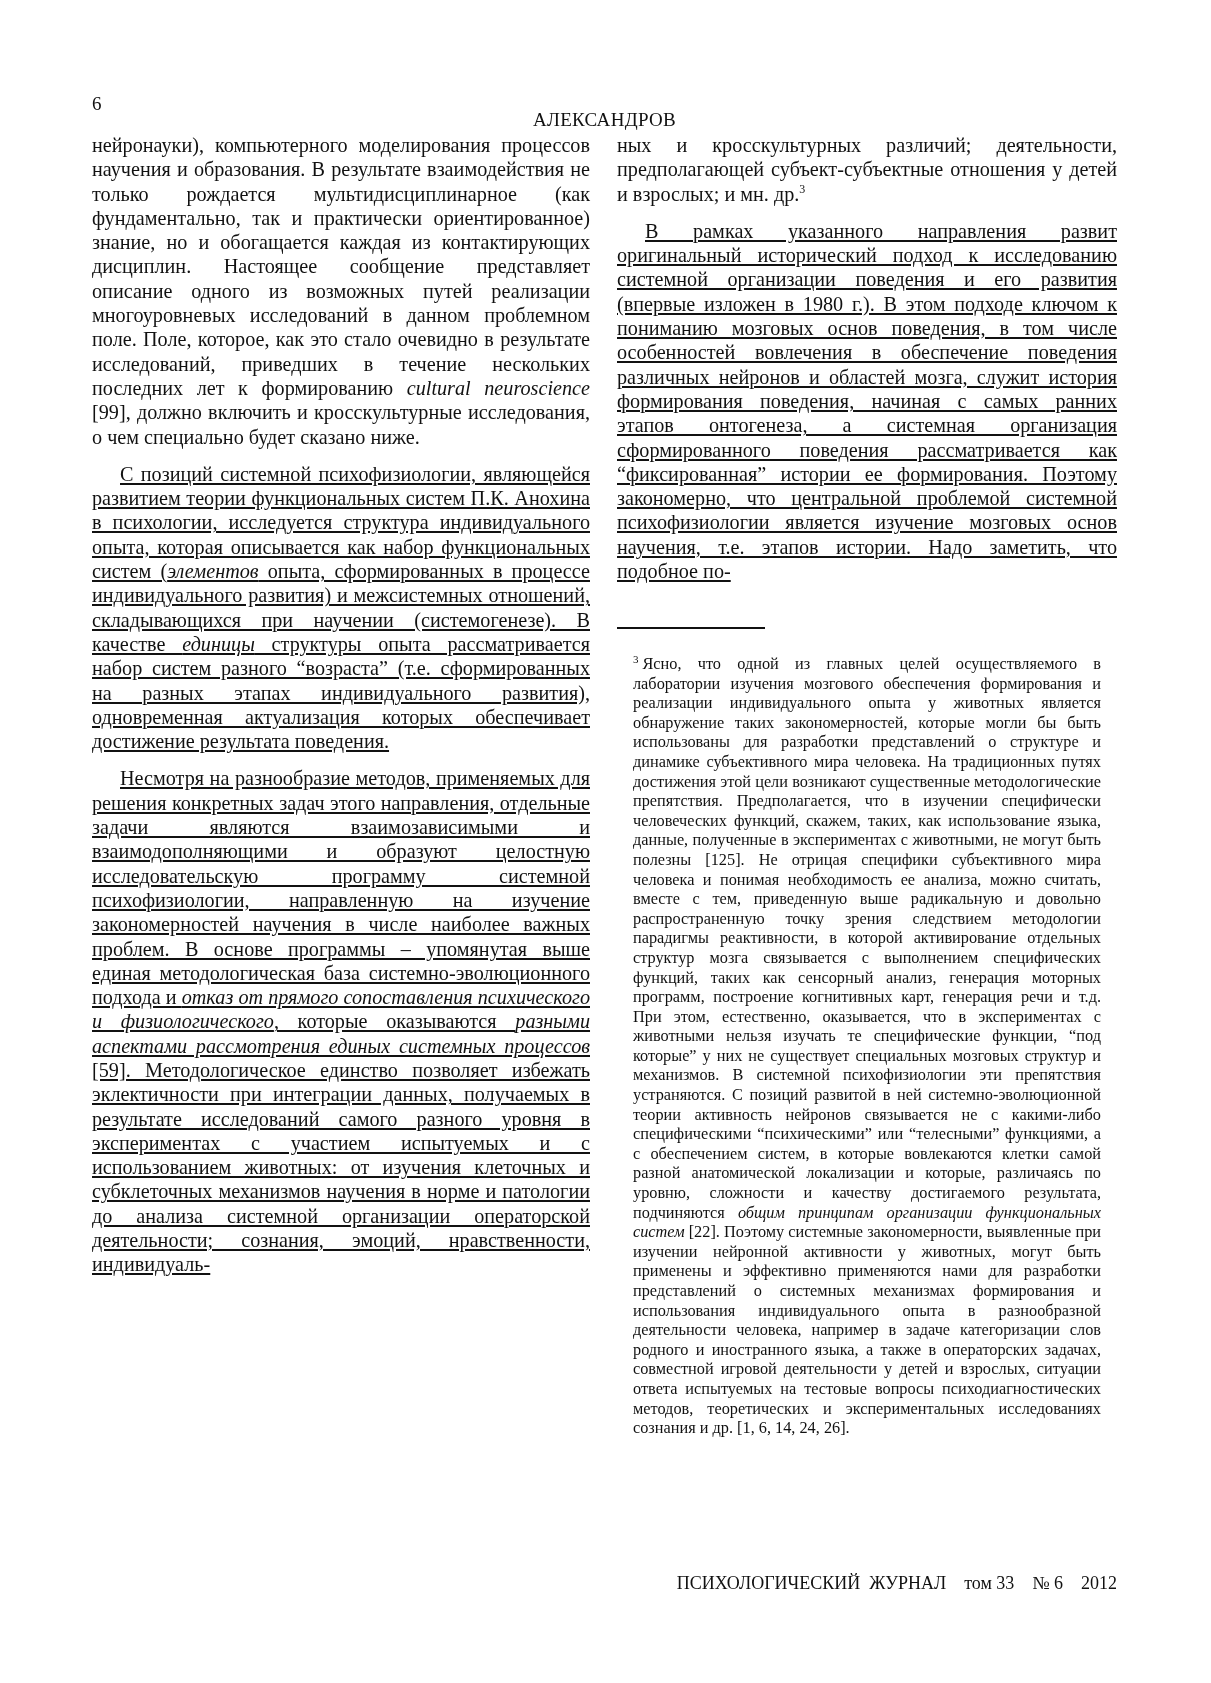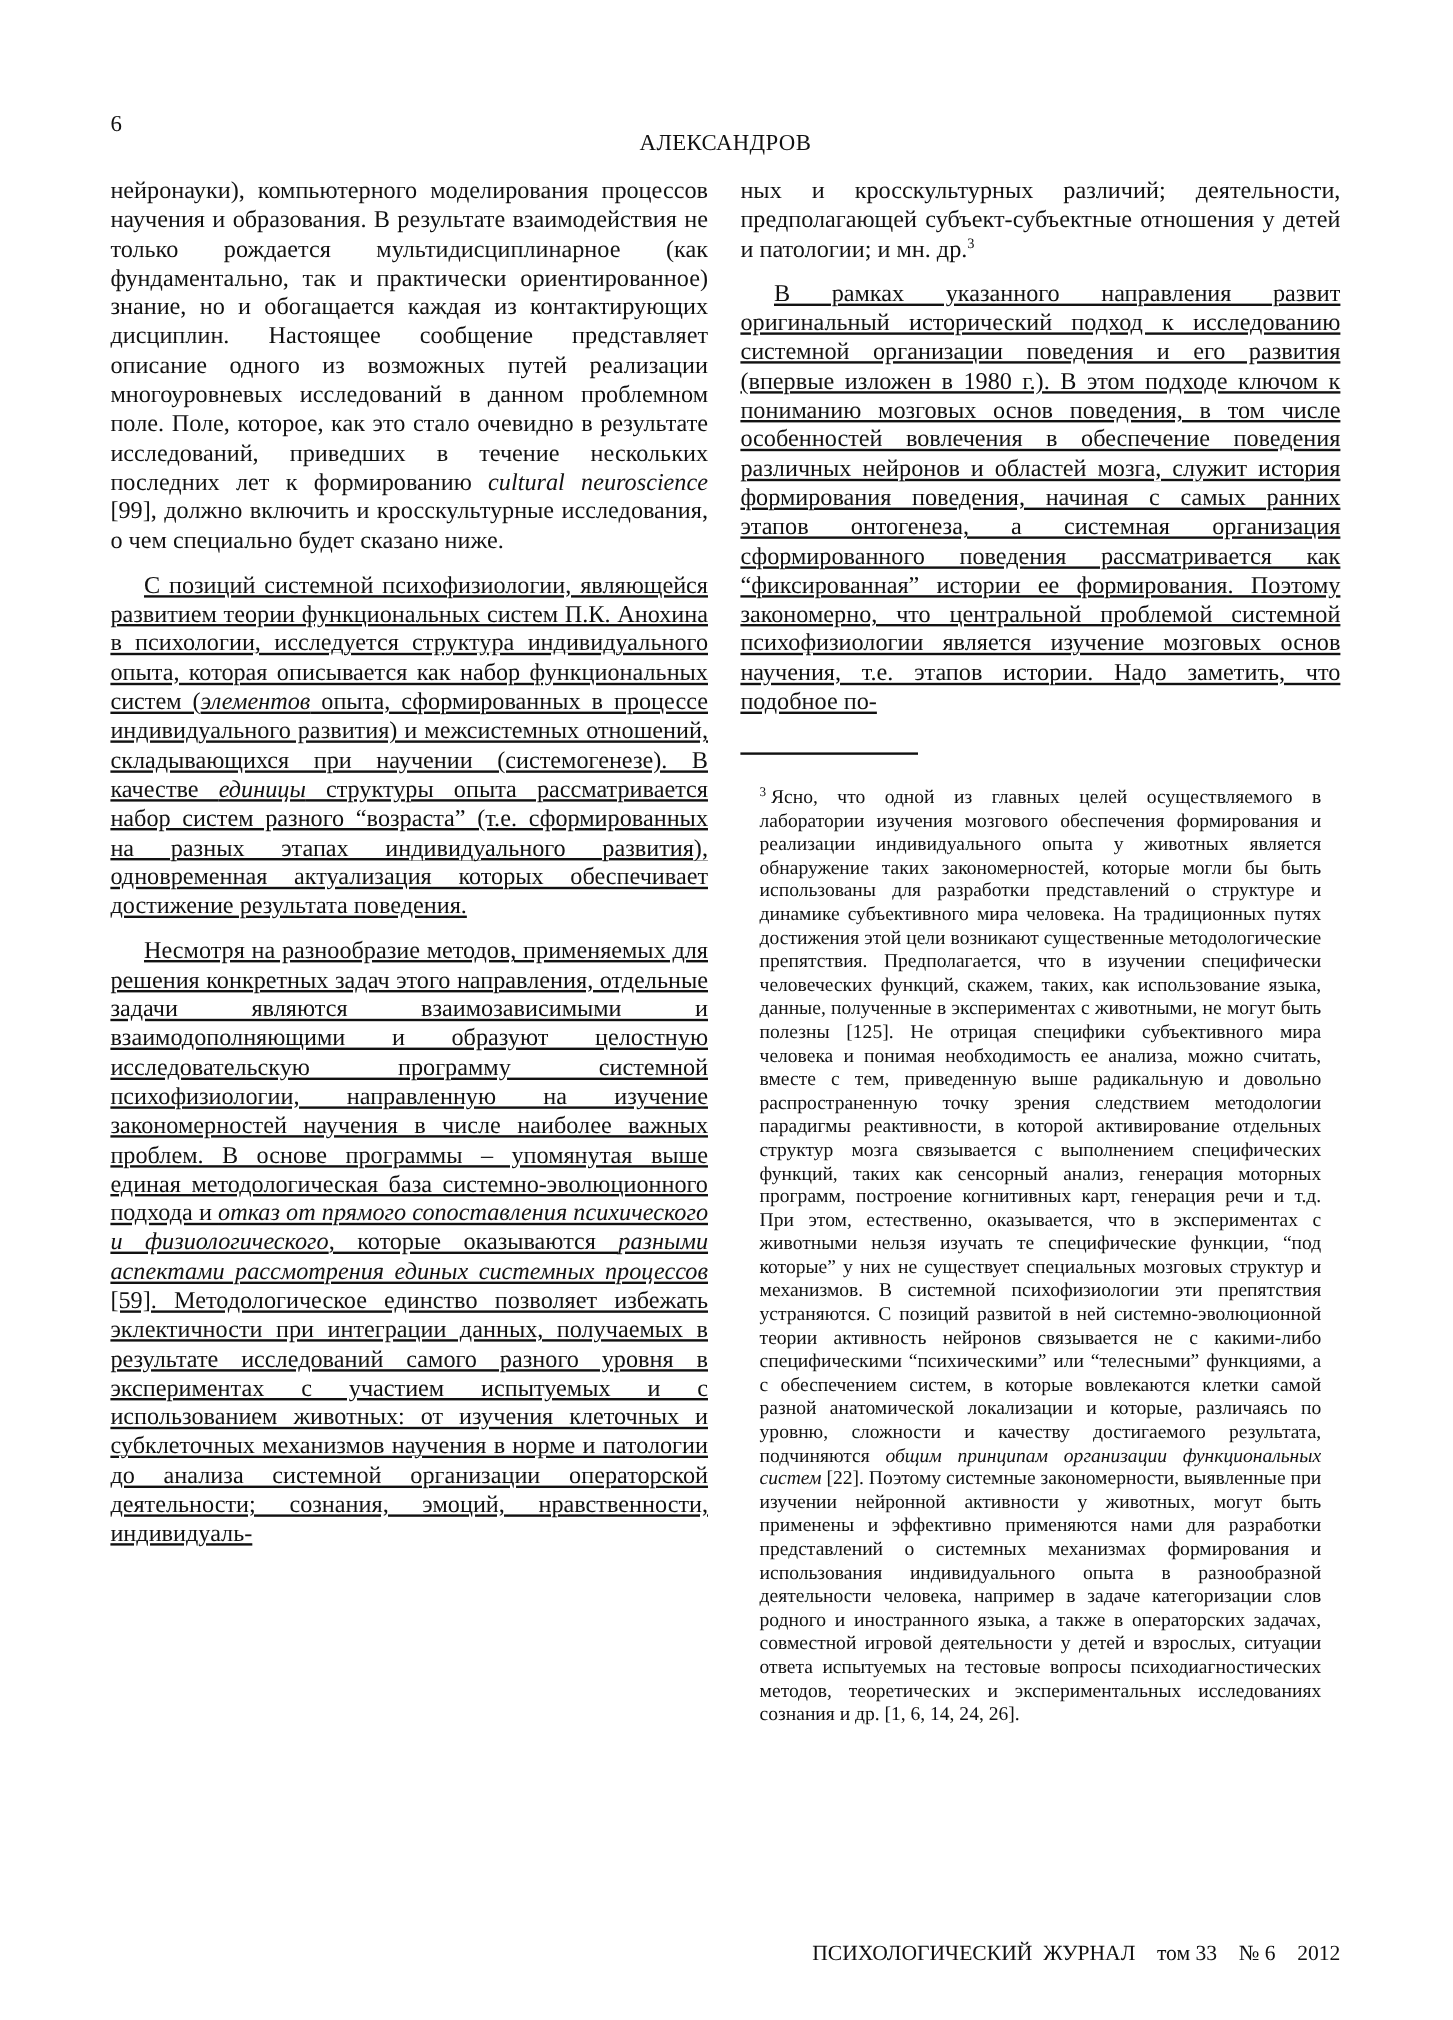--- a/index.html
+++ b/index.html
@@ -3,36 +3,36 @@
 <meta charset="utf-8">
 <style>
   html, body { margin: 0; padding: 0; background: #ffffff; }
   body {
     width: 1211px; height: 1683px; position: relative; overflow: hidden;
     font-family: "Liberation Serif", "DejaVu Serif", serif; color: #111;
   }
   .running-head { position: absolute; top: 93px; left: 92px; width: 1025px; height: 28px; }
   .page-number { position: absolute; left: 0; top: 0; font-size: 19px; }
   .running-title { position: absolute; left: 0; right: 0; top: 0; text-align: center; font-size: 19px; letter-spacing: 0.3px; margin-top: 16px; }
-  .col { position: absolute; top: 147px; }
+  .col { position: absolute; top: 133px; }
   .col-left { left: 92px; width: 498px; }
   .col-right { left: 617px; width: 500px; }
   .para {
     margin: 0; font-size: 20.2px; line-height: 24.3px; text-align: justify;
     hyphens: manual;
   }
   .para.indent { text-indent: 28px; }
   .para + .para { margin-top: 13px; text-decoration: underline; }
   .para em, .fn em { font-style: italic; }
   sup { font-size: 12px; line-height: 0; vertical-align: super; }
   .footnote-rule { position: absolute; left: 617px; top: 627px; width: 148px; height: 2px; background: #111; }
   .footnotes { position: absolute; left: 617px; top: 638px; width: 500px; }
   .fn { margin: 16px; font-size: 16.3px; line-height: 19.6px; text-align: justify; text-indent: 0; }
   .fn-mark { font-size: 11px; vertical-align: super; line-height: 0; margin-right: 4px; }
-  .journal-footer { position: absolute; top: 1573px; left: 640px; width: 477px; font-size: 18px; text-align: right; white-space: pre; margin-top: 44px; }
+  .journal-footer { position: absolute; top: 1573px; left: 640px; width: 477px; font-size: 18px; text-align: right; white-space: pre; }
 </style>
 </head>
 <body>
 
 <div class="running-head">
   <span class="page-number">6</span>
   <span class="running-title">АЛЕКСАНДРОВ</span>
 </div>
 
 <div class="col col-left">
@@ -42,21 +42,21 @@
   <p class="para indent">
     <span>С позиций системной психофизиологии, являющейся развитием теории функциональных систем П.К. Анохина в психологии, исследуется структура индивидуального опыта, которая описывается как набор функциональных систем (</span><em>элементов</em><span> опыта, сформированных в процессе индивидуального развития) и межсистемных отношений, складывающихся при научении (системогенезе). В качестве </span><em>единицы</em><span> структуры опыта рассматривается набор систем разного “возраста” (т.е. сформированных на разных этапах индивидуального развития), одновременная актуализация которых обеспечивает достижение результата поведения.</span>
   </p>
   <p class="para indent">
     <span>Несмотря на разнообразие методов, применяемых для решения конкретных задач этого направления, отдельные задачи являются взаимозависимыми и взаимодополняющими и образуют целостную исследовательскую программу системной психофизиологии, направленную на изучение закономерностей научения в числе наиболее важных проблем. В основе программы – упомянутая выше единая методологическая база системно-эволюционного подхода и </span><em>отказ от прямого сопоставления психического и физиологического</em><span>, которые оказываются </span><em>разными аспектами рассмотрения единых системных процессов</em><span> [59]. Методологическое единство позволяет избежать эклектичности при интеграции данных, получаемых в результате исследований самого разного уровня в экспериментах с участием испытуемых и с использованием животных: от изучения клеточных и субклеточных механизмов научения в норме и патологии до анализа системной организации операторской деятельности; сознания, эмоций, нравственности, индивидуаль-</span>
   </p>
 </div>
 
 <div class="col col-right">
   <p class="para">
-    <span>ных и кросскультурных различий; деятельности, предполагающей субъект-субъектные отношения у детей и патологии; и мн. др.</span><sup>3</sup>
+    <span>ных и кросскультурных различий; деятельности, предполагающей субъект-субъектные отношения у детей и взрослых; и мн. др.</span><sup>3</sup>
   </p>
   <p class="para indent">
     <span>В рамках указанного направления развит оригинальный исторический подход к исследованию системной организации поведения и его развития (впервые изложен в 1980 г.). В этом подходе ключом к пониманию мозговых основ поведения, в том числе особенностей вовлечения в обеспечение поведения различных нейронов и областей мозга, служит история формирования поведения, начиная с самых ранних этапов онтогенеза, а системная организация сформированного поведения рассматривается как “фиксированная” истории ее формирования. Поэтому закономерно, что центральной проблемой системной психофизиологии является изучение мозговых основ научения, т.е. этапов истории. Надо заметить, что подобное по-</span>
   </p>
 </div>
 
 <div class="footnote-rule"></div>
 
 <div class="footnotes">
   <p class="fn">

